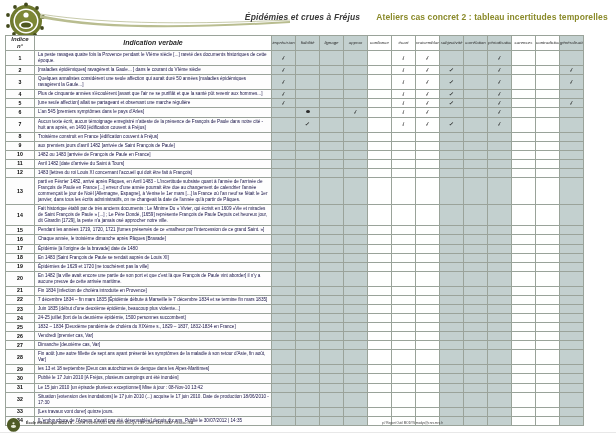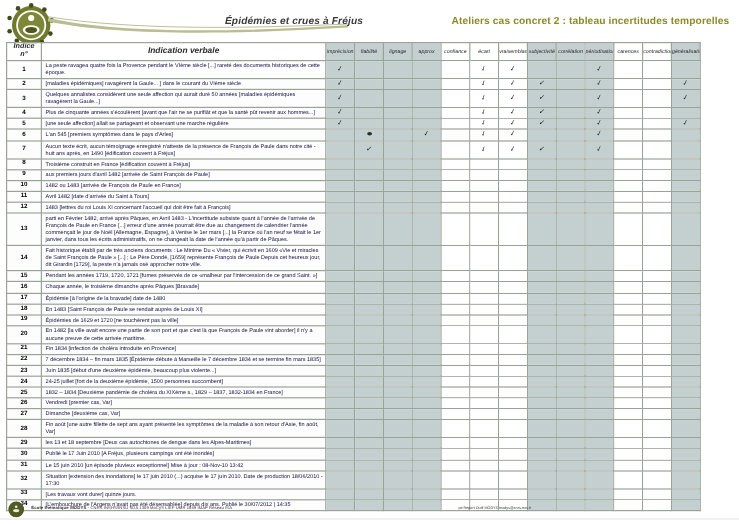--- a/index.html
+++ b/index.html
@@ -16,21 +16,21 @@
     position:absolute;left:0;top:0;width:616px;height:32px;
   }
   .logo{
     position:absolute;left:4px;top:2px;width:46px;height:40px;
   }
   .swoosh{
     position:absolute;left:40px;top:12px;width:250px;height:16px;
   }
   .title-center{
     position:absolute;left:130px;top:12px;width:230px;
-    text-align:center;
+    text-align:right;
     font-size:8.5px;font-weight:bold;font-style:italic;
     color:#3a3a3a;letter-spacing:.1px;
   }
   .title-right{
     position:absolute;left:372px;top:12px;width:240px;
     text-align:center;
     font-size:8.5px;font-weight:bold;
     color:#8a8a2a;letter-spacing:.1px;
   }
   

